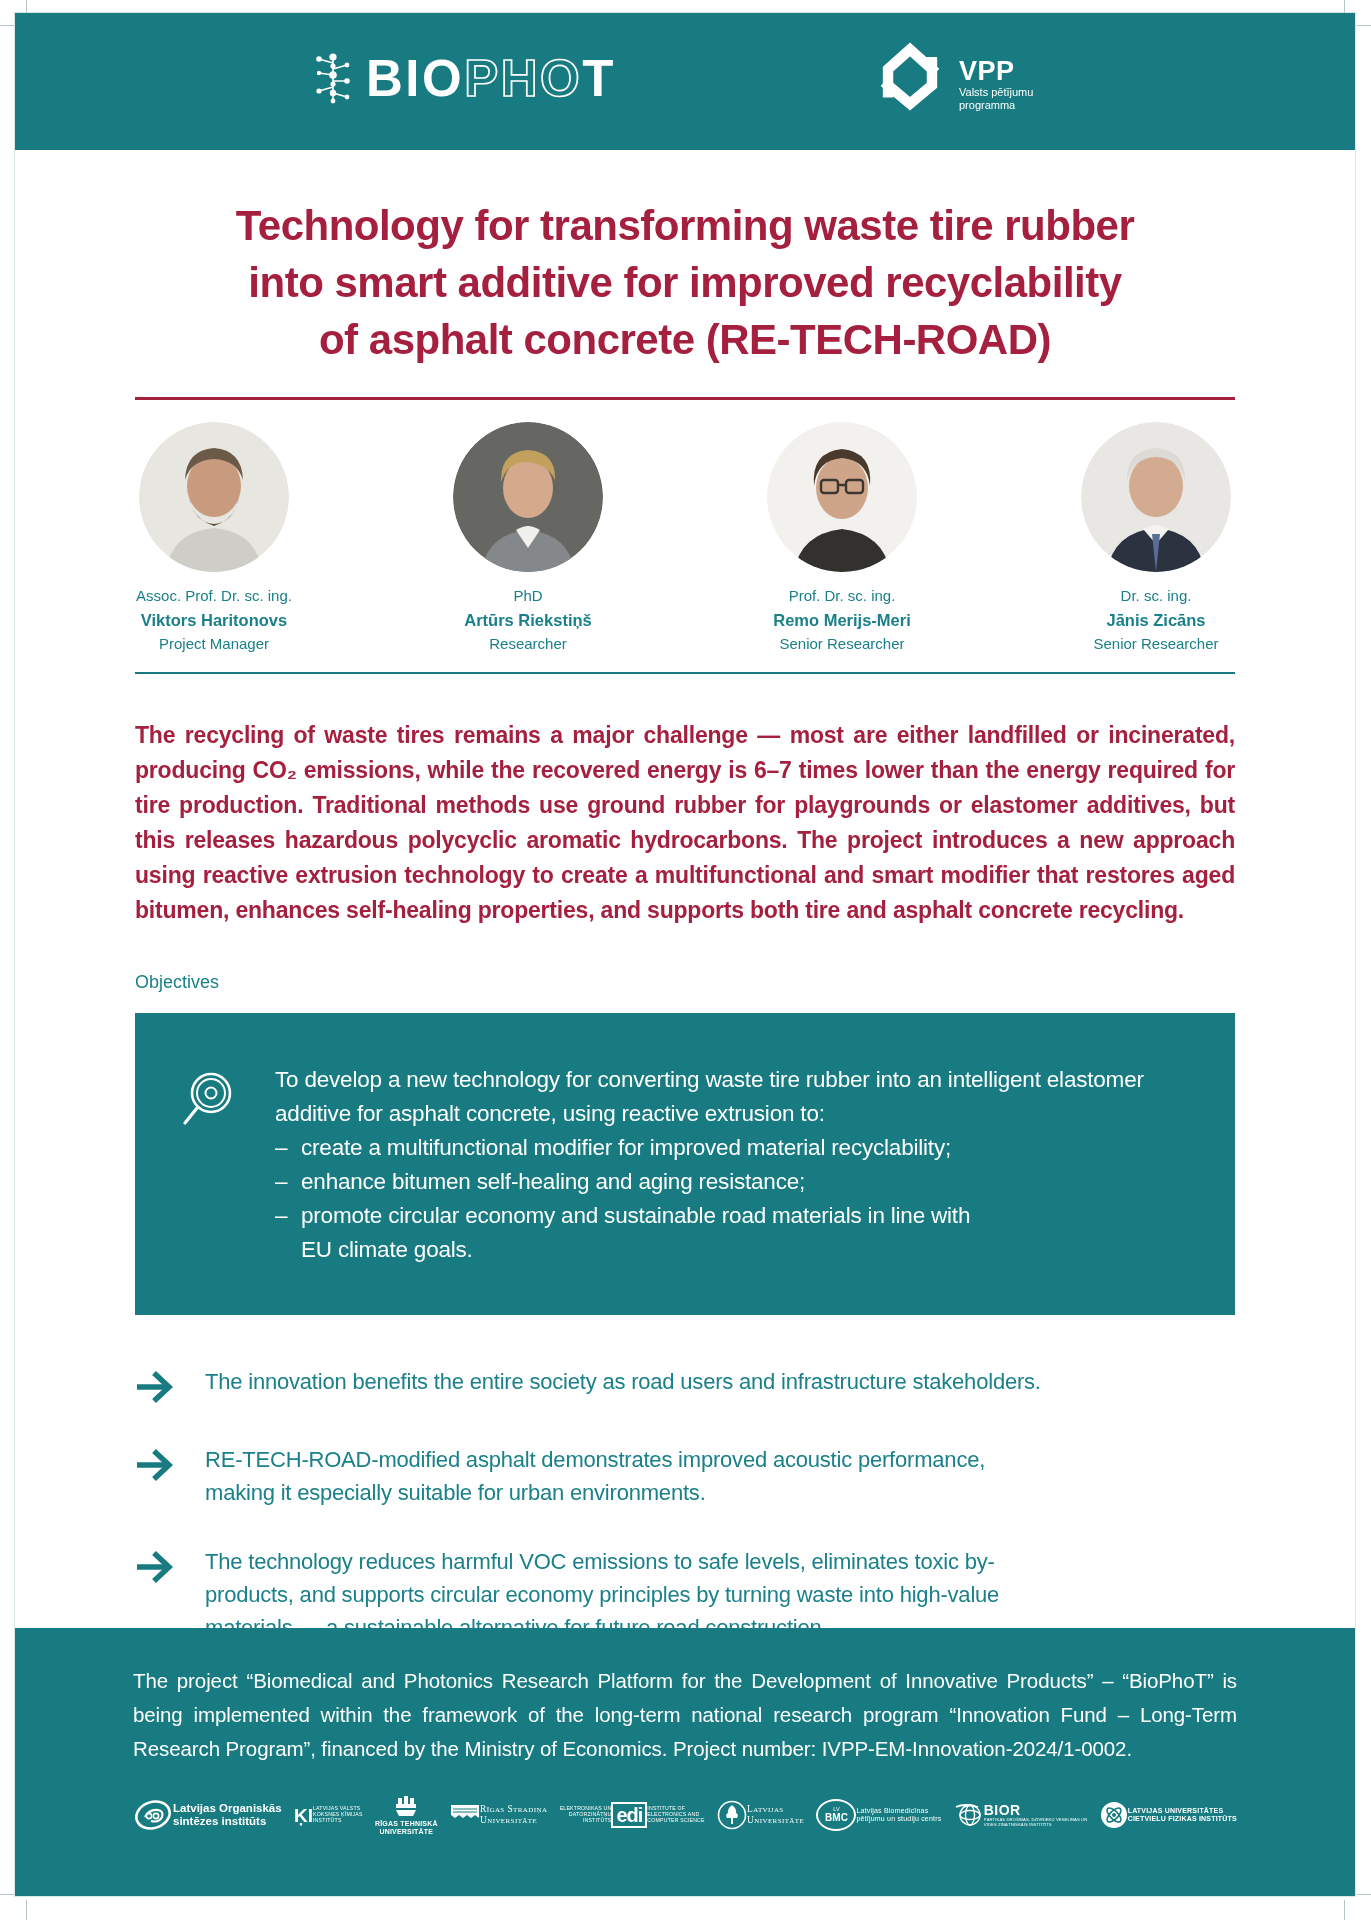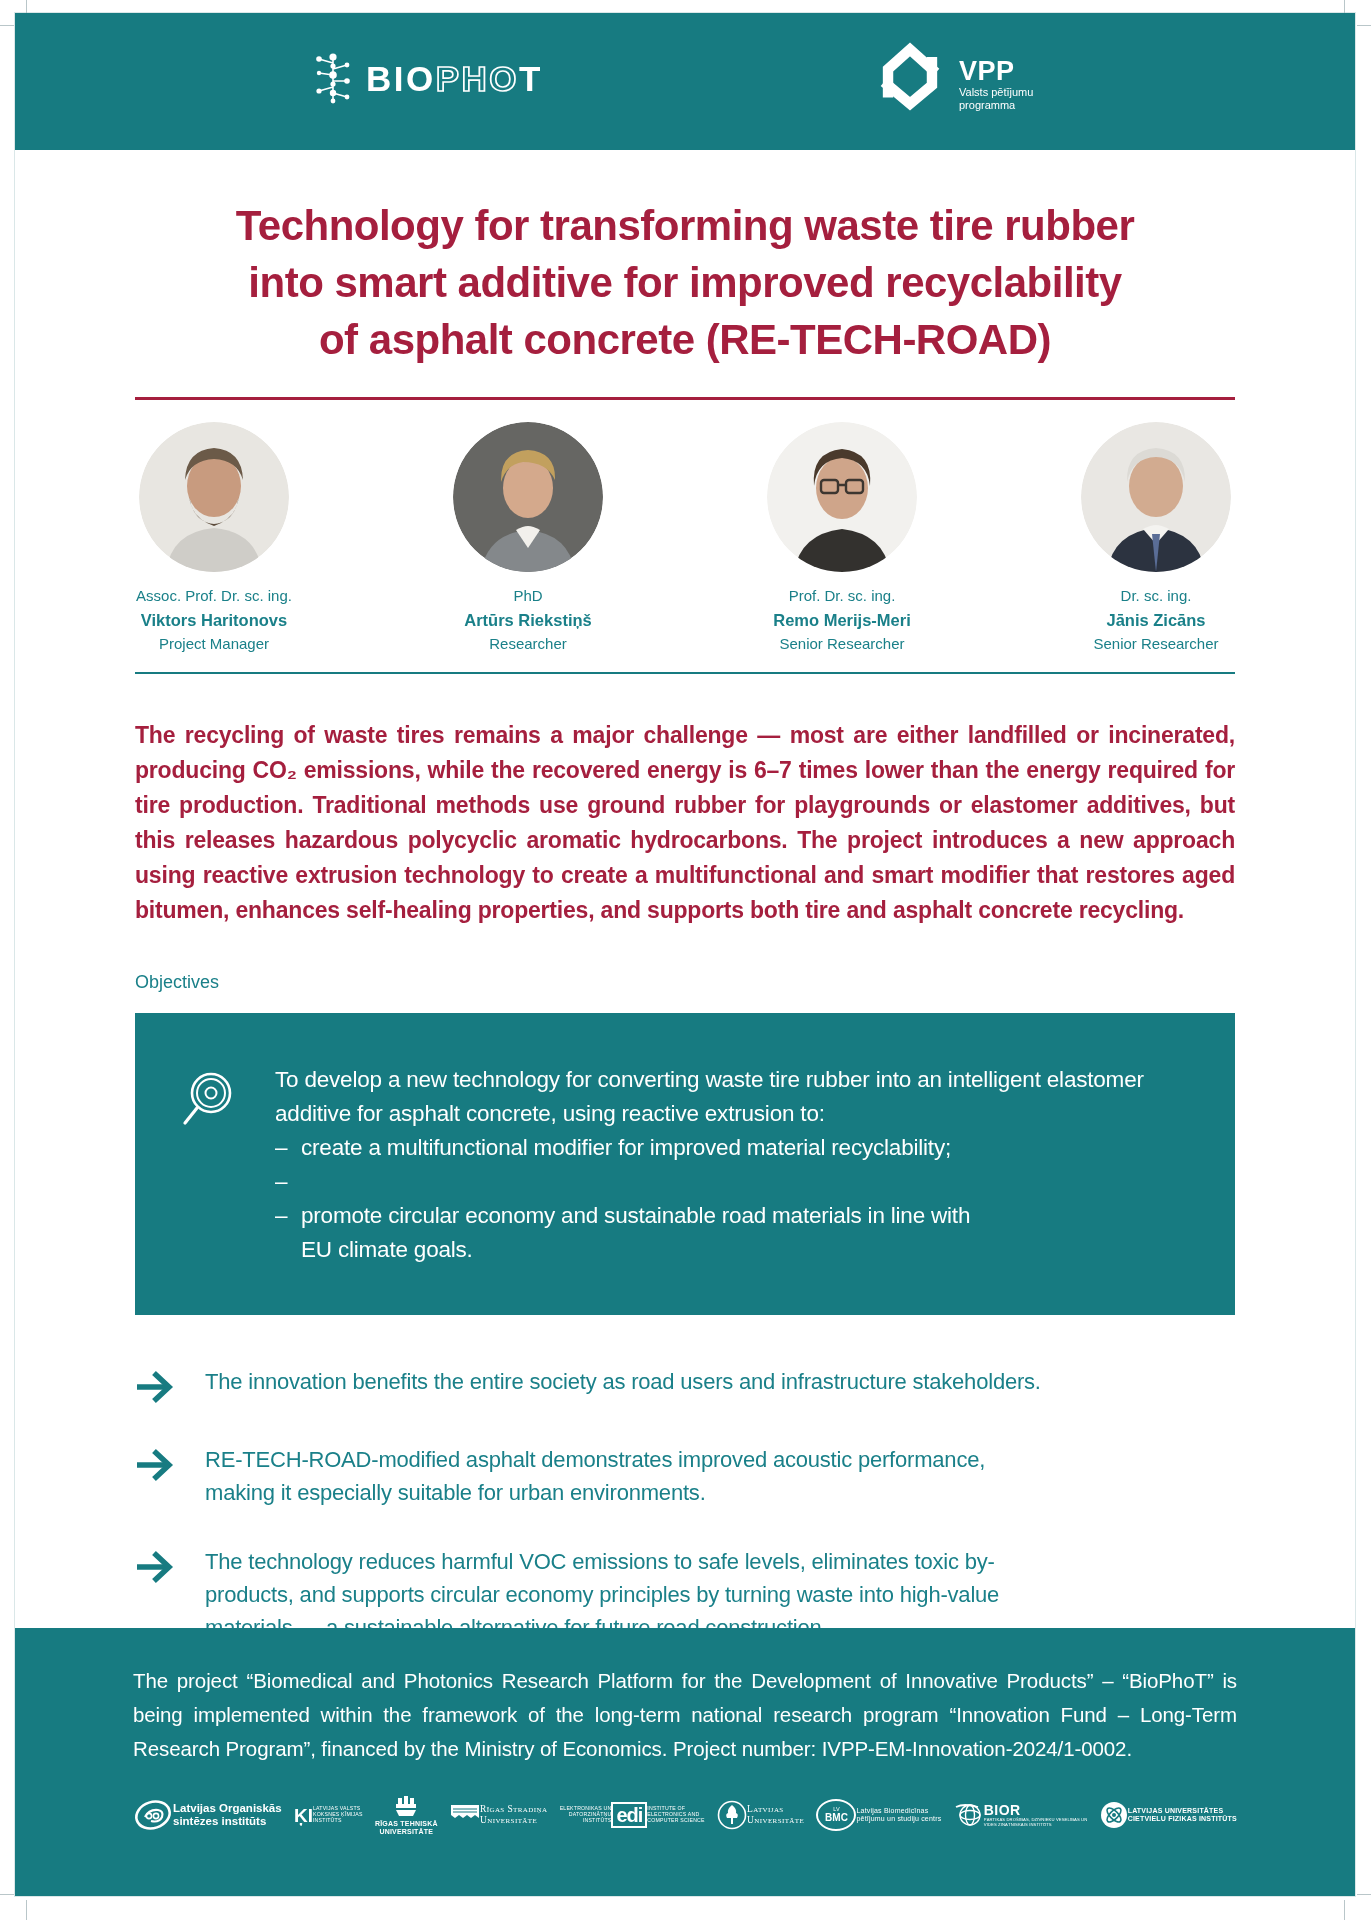--- a/index.html
+++ b/index.html
@@ -14,21 +14,21 @@
   .crop{position:absolute; background:#b9c6c9;}
   .page{
     position:absolute; left:15px; top:13px; width:1340px; height:1883px;
     background:#fff; outline:1px solid rgba(150,185,190,.35); overflow:hidden;
   }
   
   .band{background:var(--teal); color:#fff;}
   .top-band{position:relative; height:137px;}
   .biophot{position:absolute; left:295px; top:36px; display:flex; align-items:center; gap:10px;}
   .biophot svg{display:block;}
-  .biophot-text{font-size:35px; font-weight:800; letter-spacing:2.5px; line-height:1;}
+  .biophot-text{font-size:51px; font-weight:800; letter-spacing:2.5px; line-height:1;}
   .biophot-text .solid{color:#fff;}
   .biophot-text .outline{color:transparent; -webkit-text-stroke:1.7px #fff;}
   .vpp{position:absolute; left:858px; top:26px; display:flex; align-items:flex-end; gap:12px;}
   .vpp-txt .vpp-acronym{font-size:27px; font-weight:800; letter-spacing:.5px; line-height:1.05;}
   .vpp-txt .vpp-sub{font-size:11px; line-height:1.25; font-weight:400;}
   
   h1{margin:47px 60px 0; text-align:center; color:var(--crimson);
      font-size:42px; line-height:57px; font-weight:700; letter-spacing:-.5px;}
   .rule{height:3px; margin:0 120px; border:none;}
   .rule.red{background:var(--crimson); margin-top:29px;}
@@ -218,20 +218,21 @@
       </svg>
       <div class="obj-text">
         <p>To develop a new technology for converting waste tire rubber into an intelligent elastomer additive for asphalt concrete, using reactive extrusion to:</p>
         <div class="obj-items">
           <div class="obj-item">
             <span class="dash">–</span>
             <div>create a multifunctional modifier for improved material recyclability;</div>
           </div>
           <div class="obj-item">
             <span class="dash">–</span>
+            <div>enhance bitumen self-healing and aging resistance;</div>
           </div>
           <div class="obj-item">
             <span class="dash">–</span>
             <div>promote circular economy and sustainable road materials in line with EU climate goals.</div>
           </div>
         </div>
       </div>
     </section>
 
     <section class="benefits">

